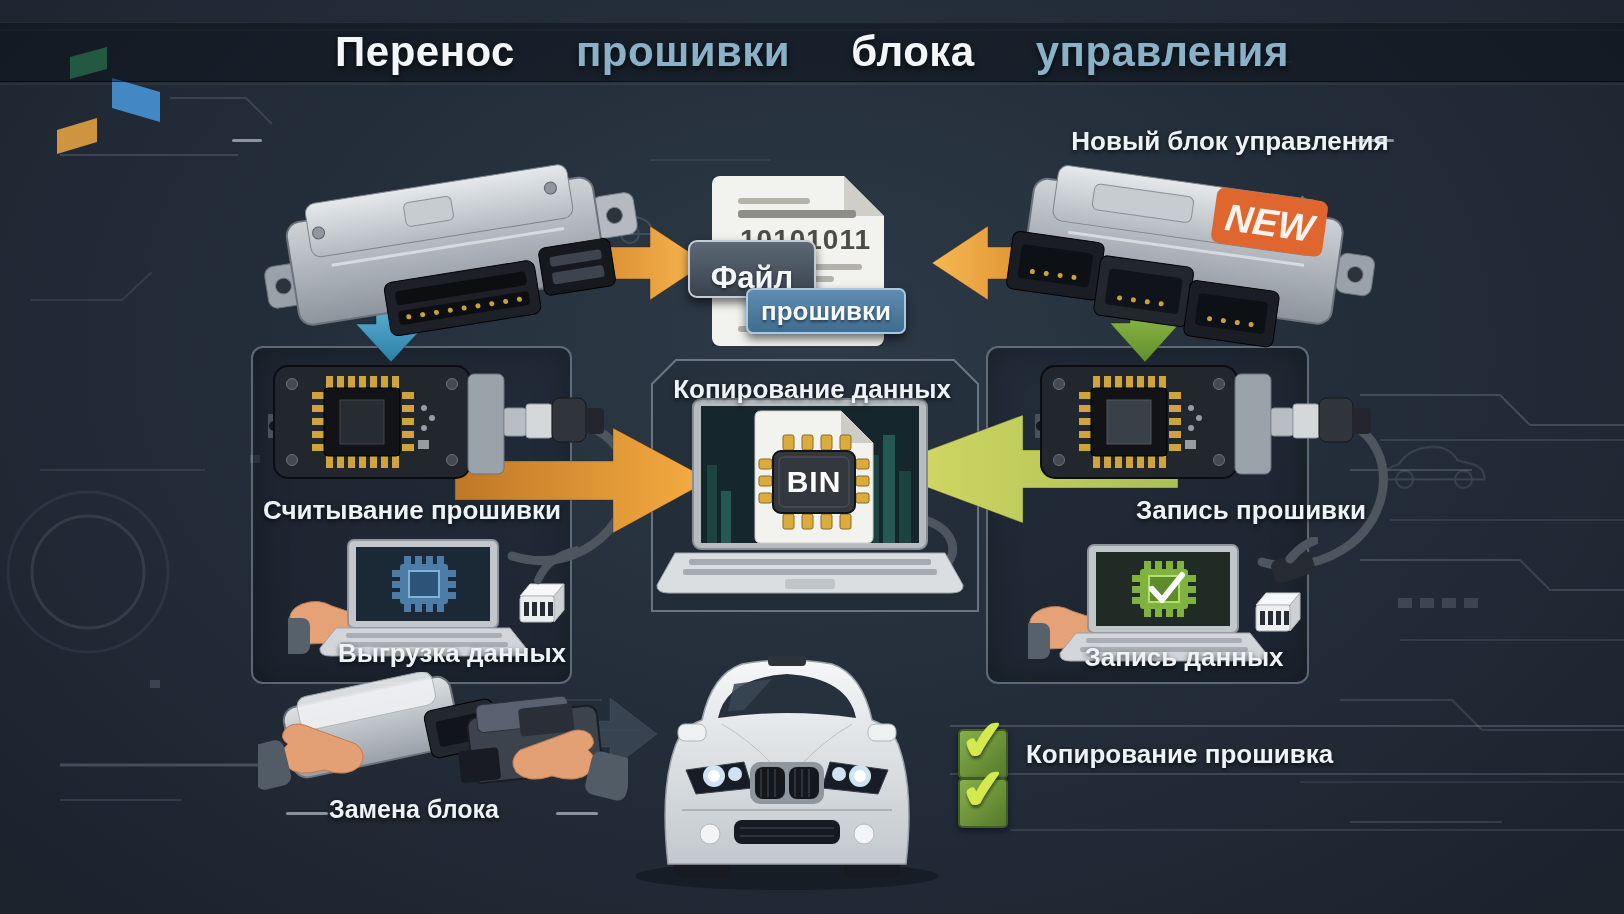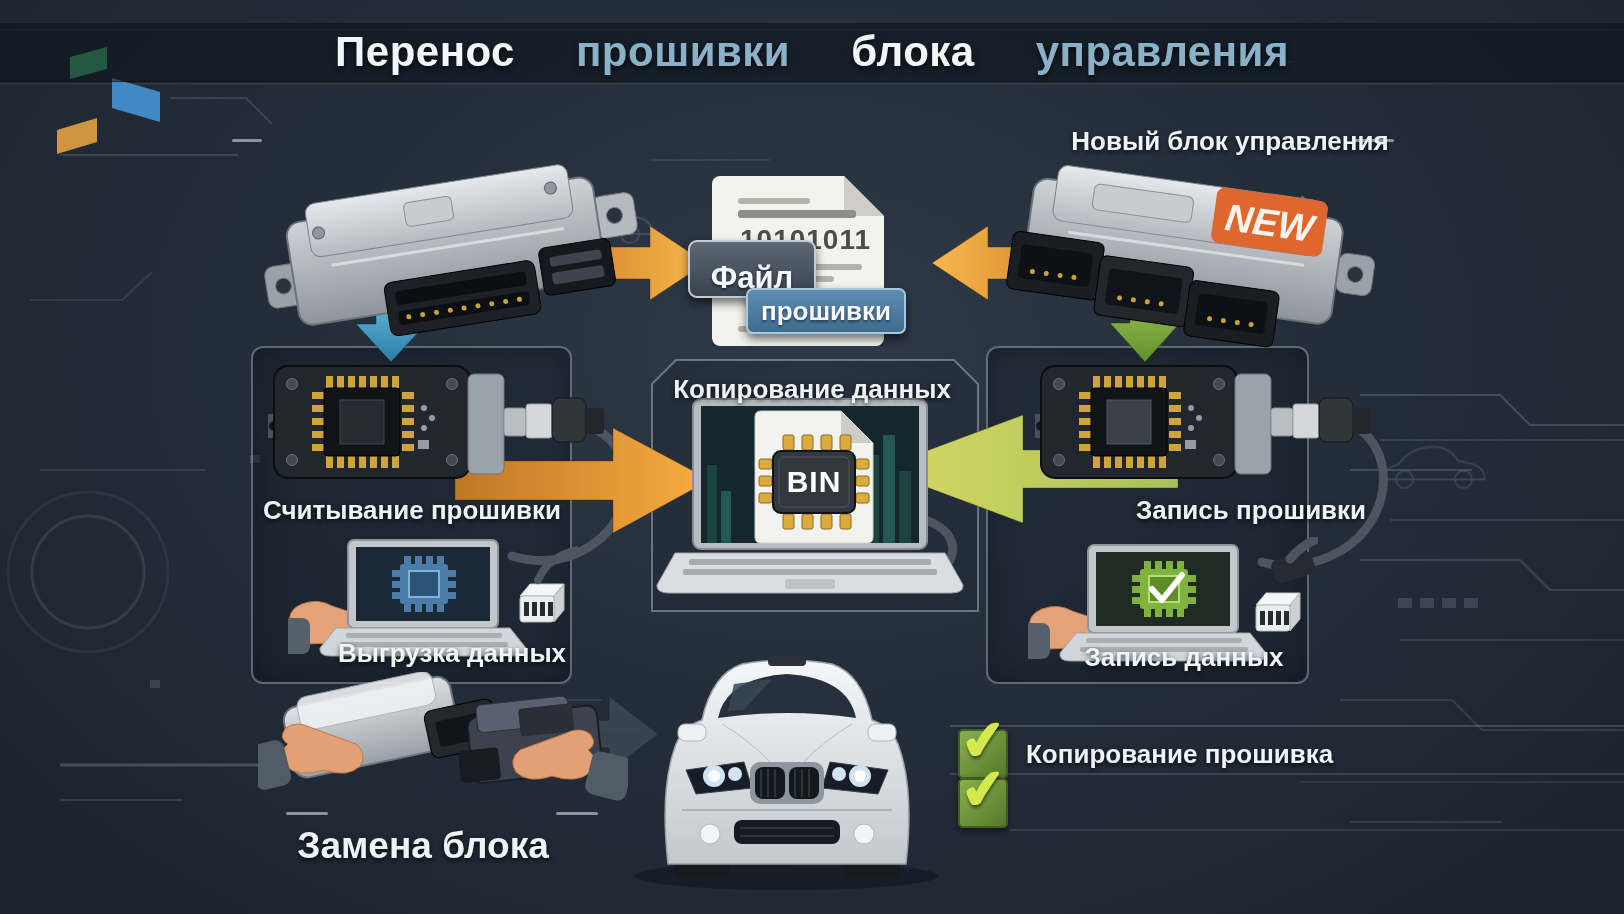--- a/index.html
+++ b/index.html
@@ -636,21 +636,21 @@
 
   <div class="dash" style="left:232px;top:139px;width:30px;"></div>
   <div class="lbl" style="left:1230px;top:126px;">Новый блок управления</div>
   <div class="dash" style="left:1352px;top:139px;width:42px;"></div>
   <div class="lbl" style="left:812px;top:374px;">Копирование данных</div>
   <div class="lbl" style="left:452px;top:638px;">Выгрузка данных</div>
   <div class="lbl" style="left:412px;top:495px;">Считывание прошивки</div>
   <div class="lbl" style="left:1251px;top:495px;">Запись прошивки</div>
   <div class="lbl" style="left:1184px;top:642px;">Запись данных</div>
   <div class="dash" style="left:286px;top:812px;width:42px;"></div>
-  <div class="lbl" style="left:423px;top:795px;font-size:37px;margin-top:30px;">Замена блока</div>
+  <div class="lbl" style="left:414px;top:795px;font-size:25px;">Замена блока</div>
   <div class="dash" style="left:556px;top:812px;width:42px;"></div>
 
   <div class="chk-row" style="left:958px;top:730px;">
     <div class="chk-box">
       <span class="chk-mark">✔</span>
     </div>
     <span class="chk-lbl">Копирование прошивка</span>
   </div>
   <div class="chk-row" style="left:958px;top:779px;">
     <div class="chk-box">

